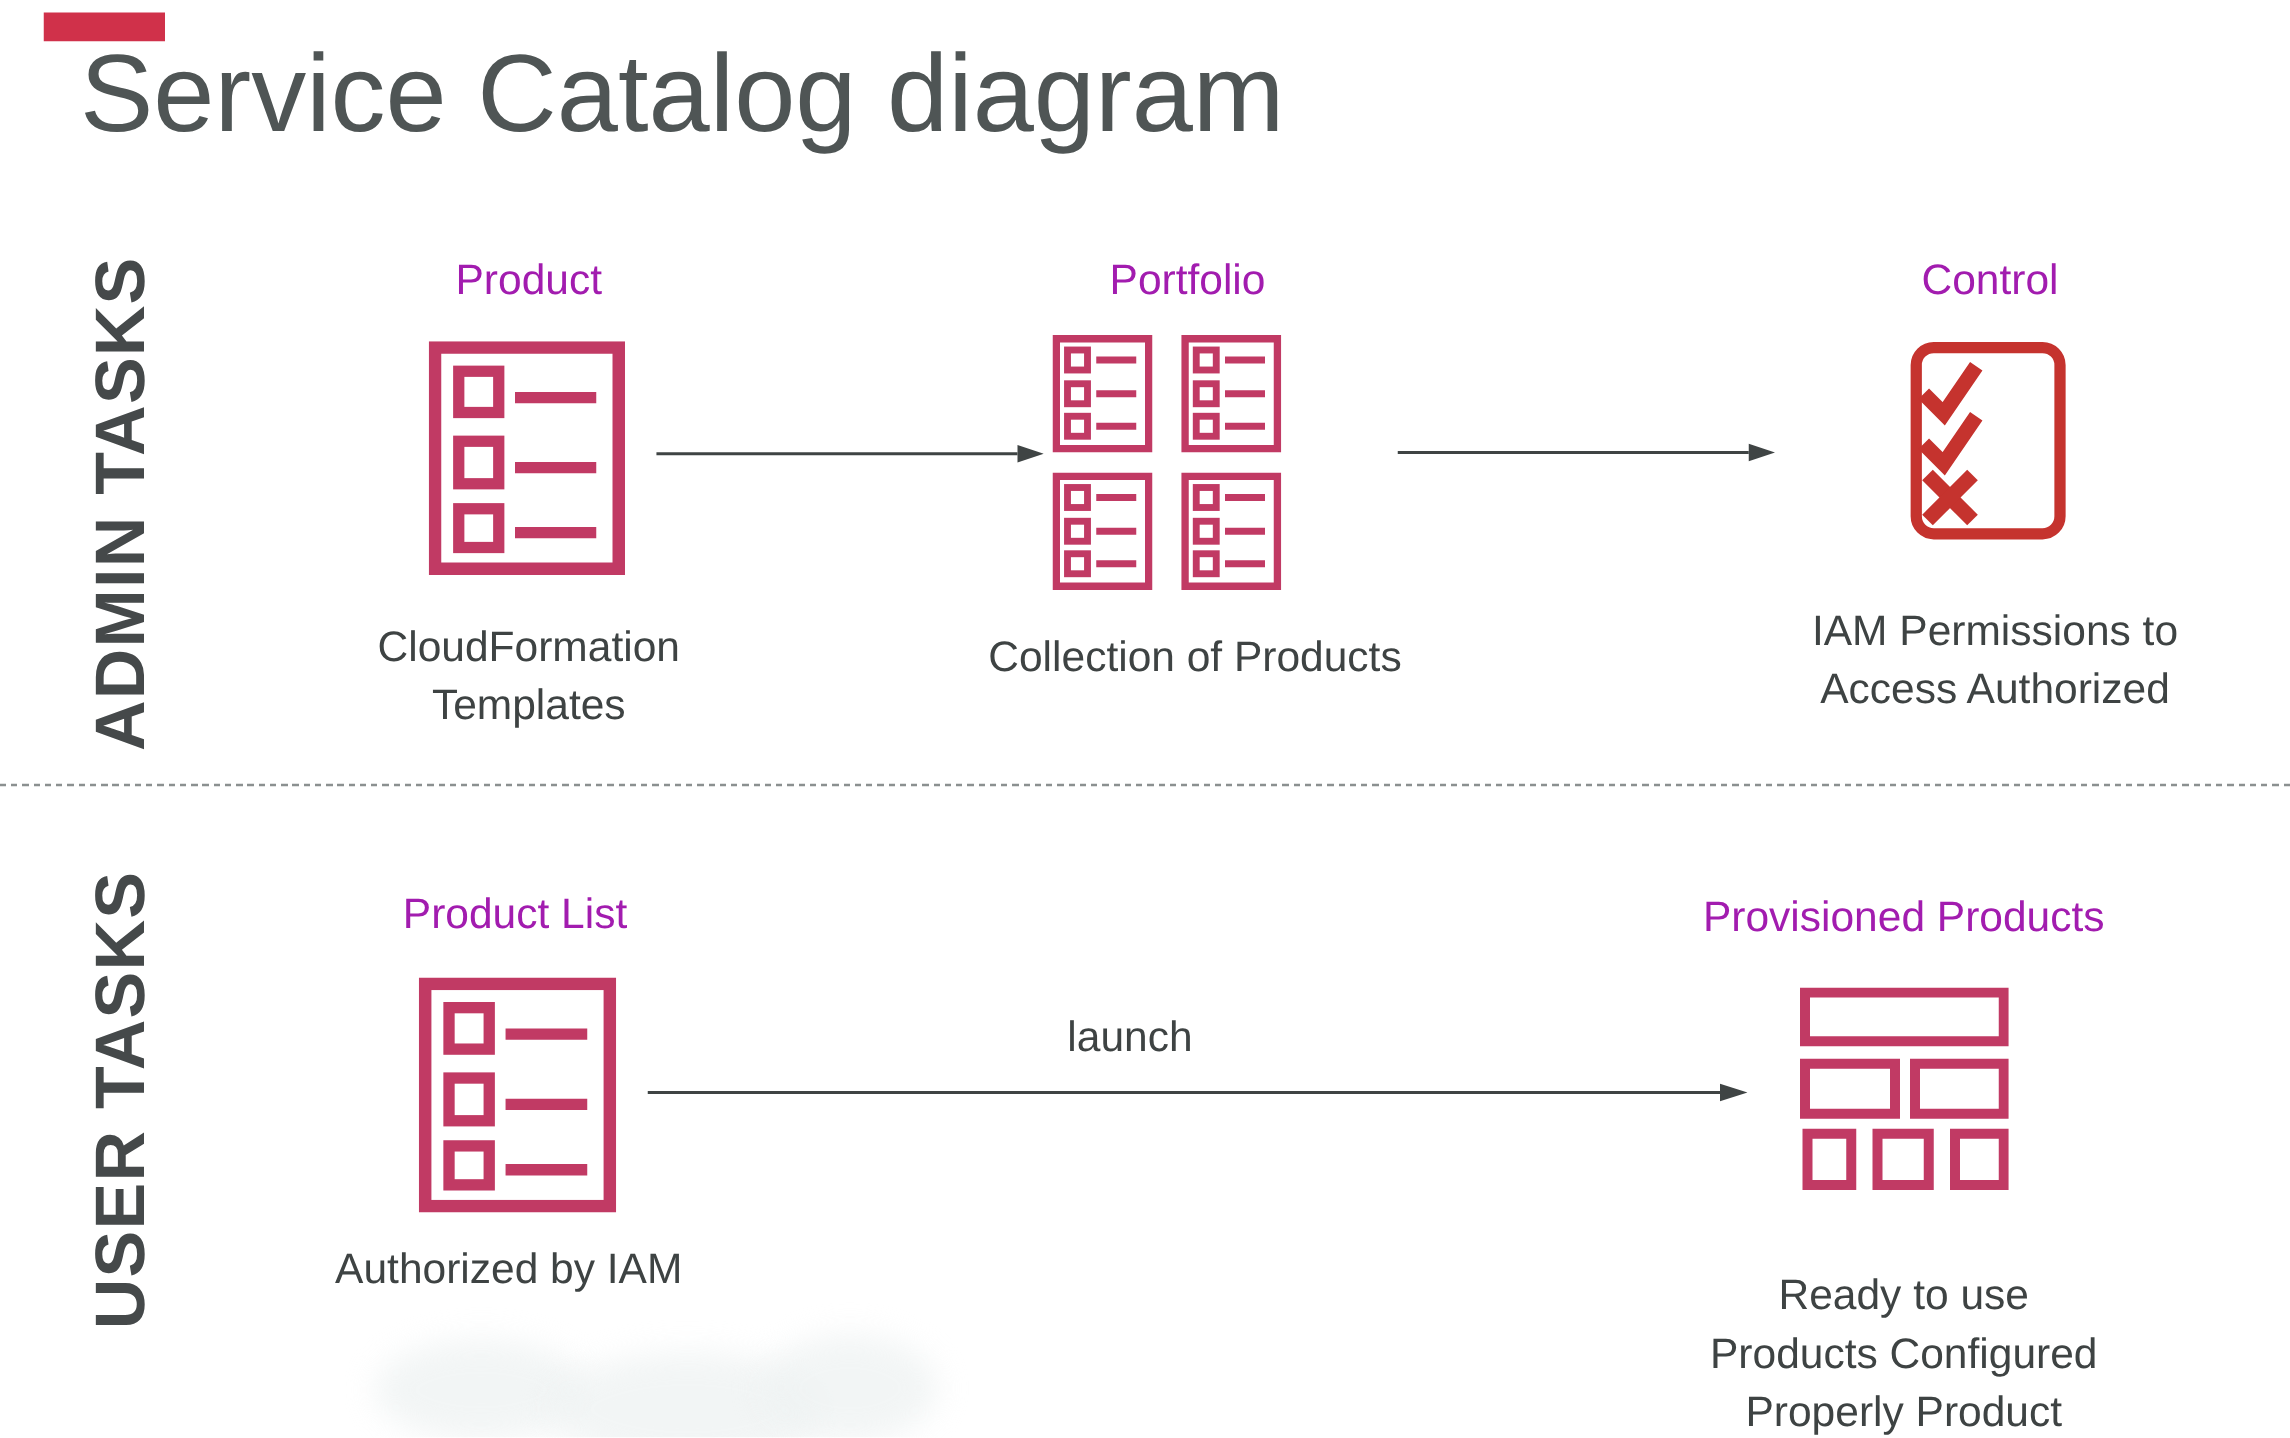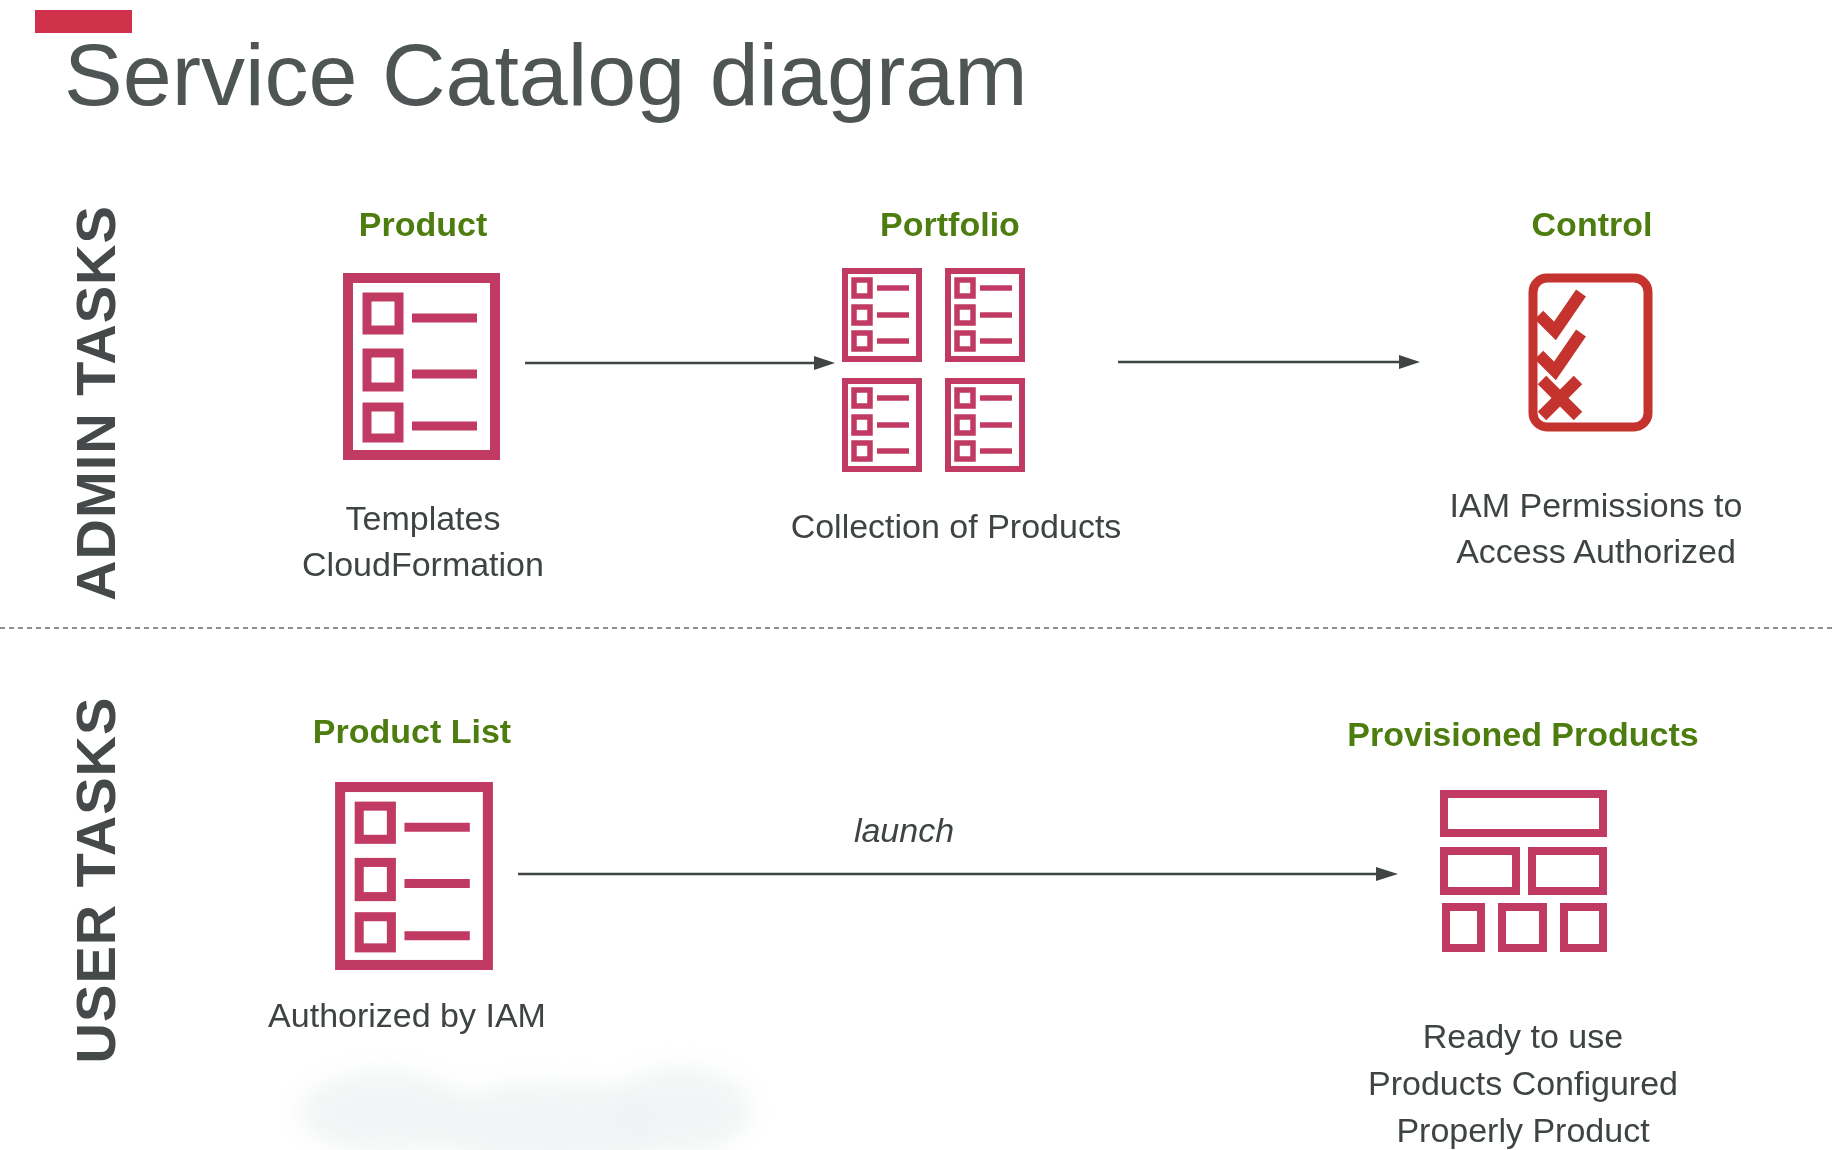--- a/index.html
+++ b/index.html
@@ -13,21 +13,21 @@
     letter-spacing:0px;white-space:nowrap;
   }
   .accent-bar{left:35px;top:10px;width:97px;height:23px;background:#d0314a;}
   .v-label{
     font-weight:bold;font-size:56px;color:#45494a;text-align:center;
     transform:rotate(-90deg);white-space:nowrap;letter-spacing:1px;
   }
   .v-admin{left:-104px;top:373px;width:400px;height:60px;line-height:60px;}
   .v-user{left:-94px;top:850px;width:380px;height:60px;line-height:60px;}
   .heading{
-    font-weight:bold;font-size:34px;color:#4d7c0f;text-align:center;
+    font-weight:normal;font-size:34px;color:#a21caf;text-align:center;
     white-space:nowrap;line-height:42px;
   }
   .caption{
     font-size:34px;color:#3e4343;text-align:center;white-space:nowrap;
   }
   .divider{
     left:0;top:627px;width:1832px;height:2px;
     background:repeating-linear-gradient(90deg,#8b9090 0 5px,transparent 5px 9px);
   }
   .portfolio-grid{
@@ -58,22 +58,22 @@
       <rect x="24" y="24" width="32" height="33" stroke-width="9"></rect>
       <line x1="69" y1="45" x2="134" y2="45" stroke-width="9"></line>
       <rect x="24" y="80" width="32" height="34" stroke-width="9"></rect>
       <line x1="69" y1="101" x2="134" y2="101" stroke-width="9"></line>
       <rect x="24" y="134" width="32" height="31" stroke-width="9"></rect>
       <line x1="69" y1="153" x2="134" y2="153" stroke-width="9"></line>
     </svg>
   </div>
 
   <div class="abs caption" style="left:223px;top:495px;width:400px;line-height:46px;">
+    <div>CloudFormation</div>
     <div>Templates</div>
-    <div>CloudFormation</div>
   </div>
 
   <div class="abs" style="left:525px;top:354px;">
     <svg width="310" height="18" viewBox="0 0 310 18">
       <line x1="0" y1="9" x2="289" y2="9" stroke="#3f4444" stroke-width="2.5"></line>
       <polygon points="289,2 310,9 289,16" fill="#3f4444"></polygon>
     </svg>
   </div>
 
   <div class="abs heading" style="left:800px;top:203px;width:300px;">Portfolio</div>
@@ -154,21 +154,21 @@
       <line x1="69" y1="45" x2="134" y2="45" stroke-width="9"></line>
       <rect x="24" y="80" width="32" height="34" stroke-width="9"></rect>
       <line x1="69" y1="101" x2="134" y2="101" stroke-width="9"></line>
       <rect x="24" y="134" width="32" height="31" stroke-width="9"></rect>
       <line x1="69" y1="153" x2="134" y2="153" stroke-width="9"></line>
     </svg>
   </div>
 
   <div class="abs caption" style="left:207px;top:992px;width:400px;line-height:46px;">Authorized by IAM</div>
 
-  <div class="abs caption" style="left:804px;top:809px;width:200px;line-height:42px;font-style:italic;">launch</div>
+  <div class="abs caption" style="left:804px;top:809px;width:200px;line-height:42px;">launch</div>
 
   <div class="abs" style="left:518px;top:865px;">
     <svg width="880" height="18" viewBox="0 0 880 18">
       <line x1="0" y1="9" x2="858" y2="9" stroke="#3f4444" stroke-width="2.5"></line>
       <polygon points="858,2 880,9 858,16" fill="#3f4444"></polygon>
     </svg>
   </div>
 
   <div class="abs heading" style="left:1298px;top:703px;width:450px;margin-top:10px;">Provisioned Products</div>
 

